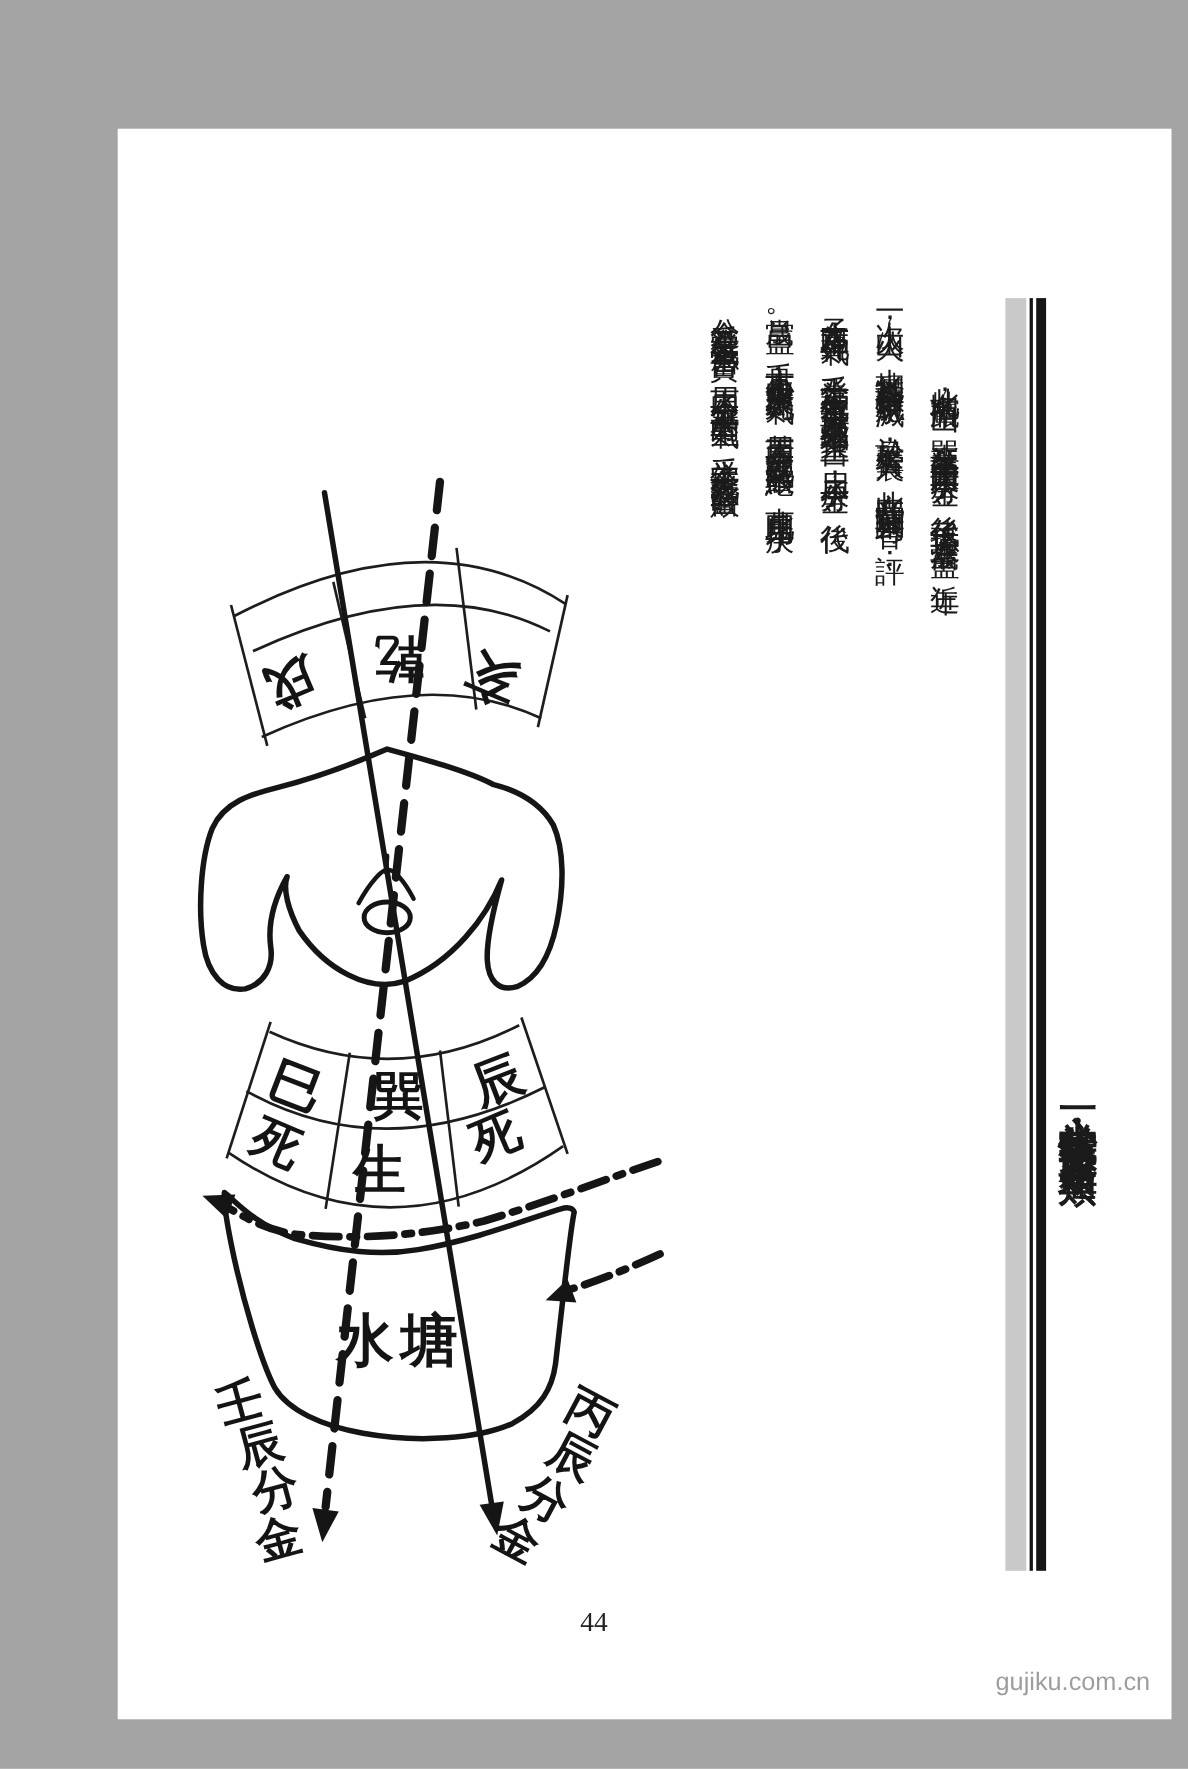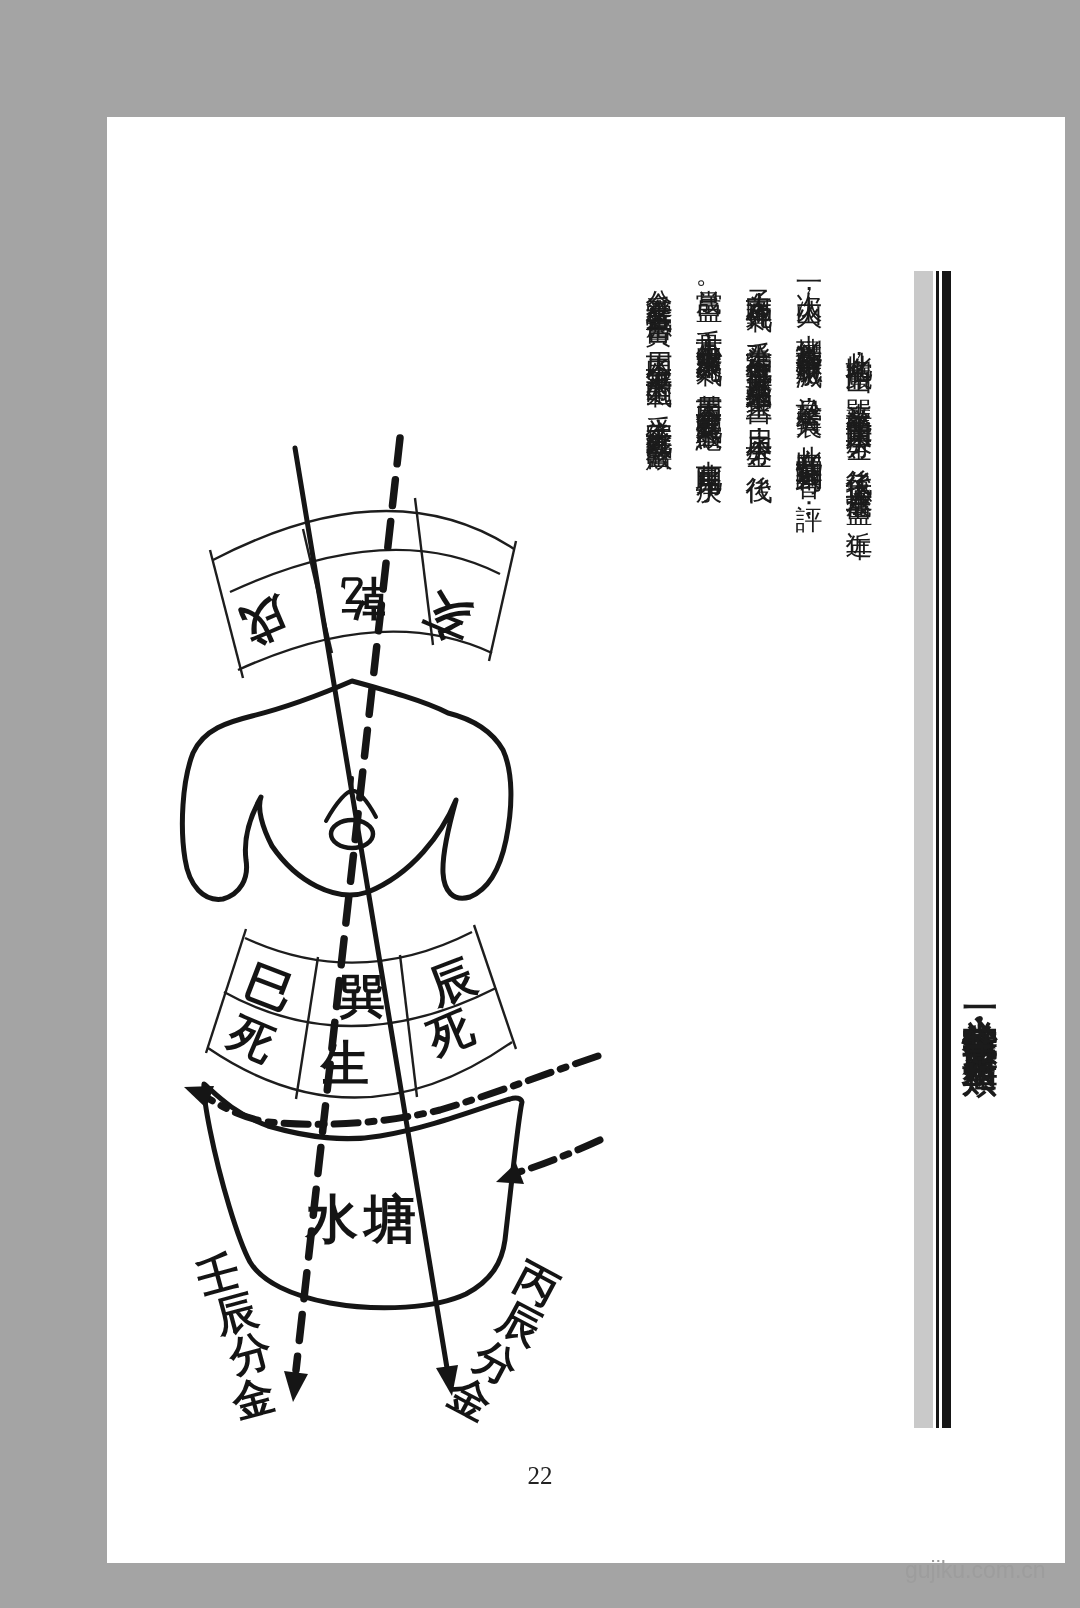--- a/index.html
+++ b/index.html
@@ -62,21 +62,20 @@
     left:500px; top:1462px;
     width:80px; text-align:center;
     font-size:25px; color:#222;
   }
   #watermark{
     position:absolute;
     left:905px; top:1515px;
     font-family:"Liberation Sans", sans-serif;
     font-size:23px;
     color:#9d9d9d;
-    margin-top:42px;
   }
   #diagram-svg{
     position:absolute; left:0; top:0;
   }
   #diagram-svg text{
     font-family:"Liberation Serif", serif;
     fill:#141414;
   }
   .arcline{ fill:none; stroke:#1d1d1d; stroke-width:2.4; }
   .boldline{ fill:none; stroke:#151515; stroke-linecap:round; stroke-linejoin:round; }
@@ -93,21 +92,21 @@
 <div id="main-text" class="vtext">
   <p class="indented">此地名寶瓶山，巽來龍立午山子向用庚子分金，後代子孫過千人非常昌盛，近年</p>
   <p>一次大山火，火燒到墓前數步就熄滅了，於是聲名大震，此穴在堂前還聞到奇香。評：</p>
   <p>子向為正神死氣，壬癸為零神生氣位癸方見水塘聚來零神聚上吉，用庚子分金，後代</p>
   <p>當昌盛。壬方見小山無水來聚為死氣，若用丙子分金受死氣當敗絕，由此可見用庚子</p>
   <p>分金受癸方生氣應當富貴，用丙子分金無壬方的生氣，受本位子方死氣影響當敗。</p>
 </div>
 
 <div id="series-title" class="vtext">心一堂當代術數文庫·堪輿類</div>
 
-<div id="page-number">22</div>
+<div id="page-number">44</div>
 <div id="watermark">gujiku.com.cn</div>
 
 <svg id="diagram-svg" width="1080" height="1608" viewBox="0 0 1080 1608">
 
   <g>
     <path class="arcline" d="M 213,560 Q 390,468 514,549"></path>
     <path class="arcline" d="M 230,592 Q 390,518 500,574"></path>
     <path class="arcline" d="M 238,670 Q 385,603 492,653"></path>
     <path class="arcline" d="M 210,550 L 243,678"></path>
     <path class="arcline" d="M 516,541 L 489,661"></path>

